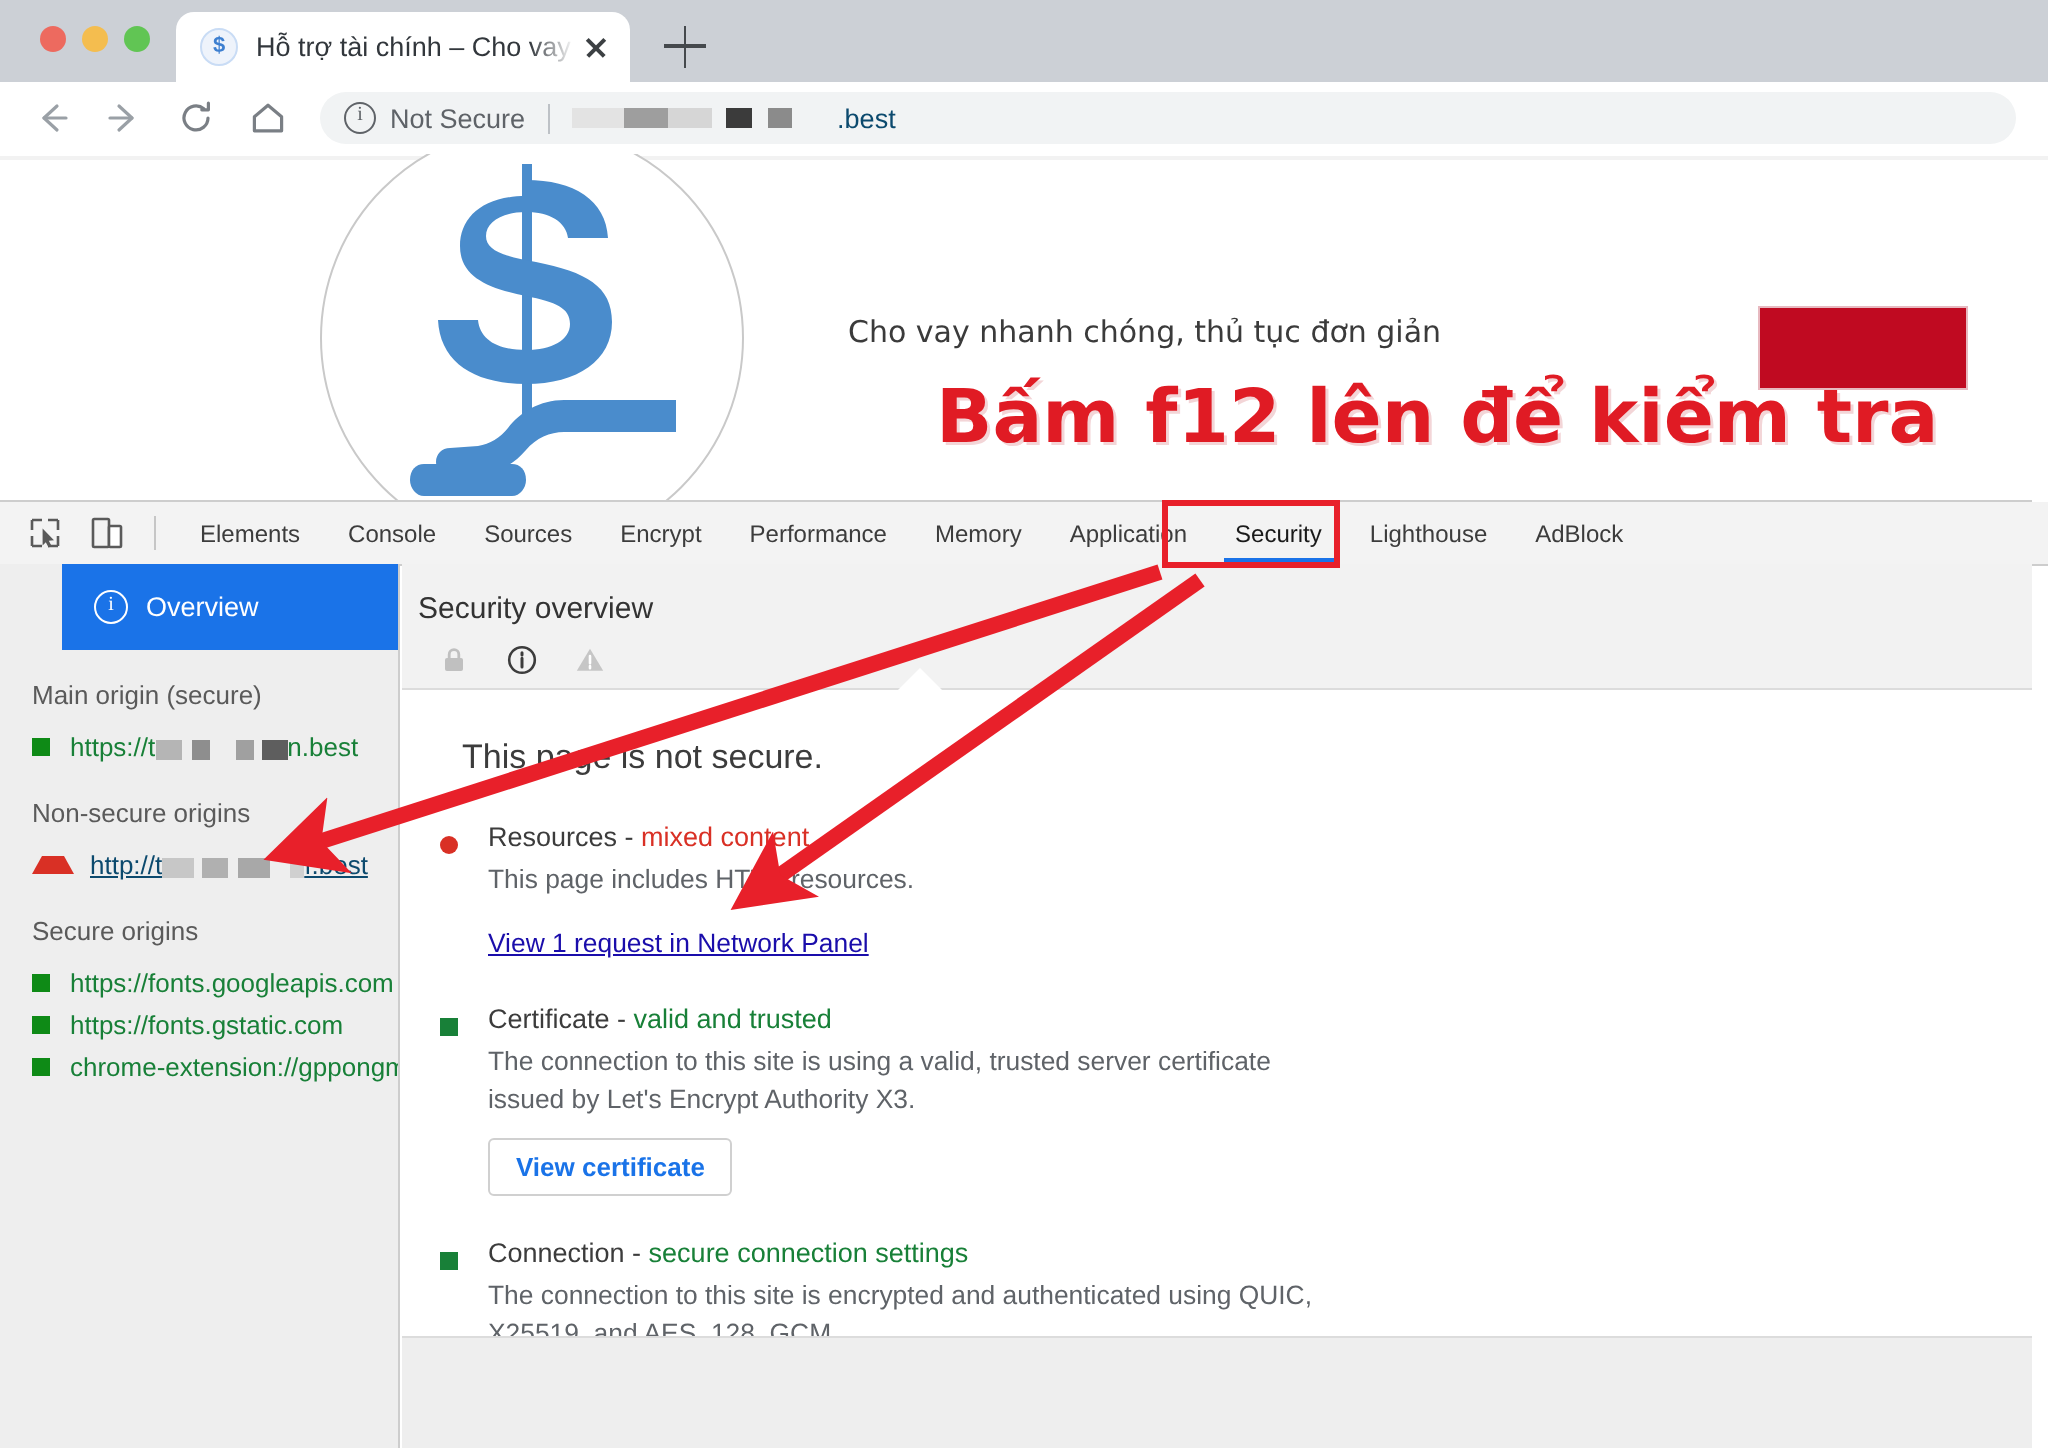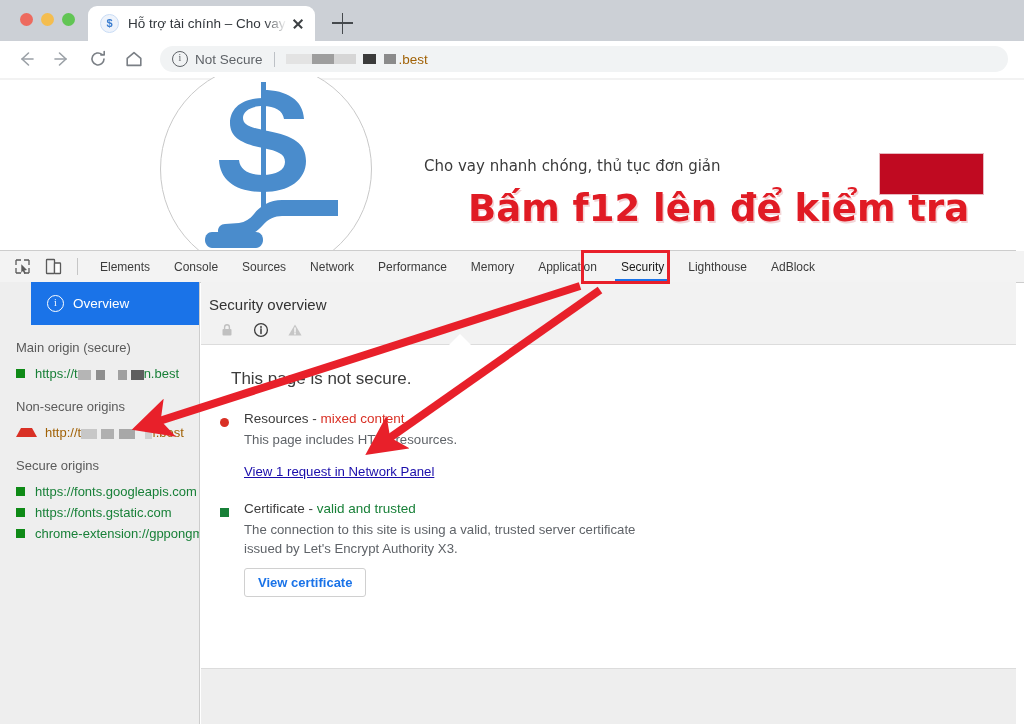--- a/index.html
+++ b/index.html
@@ -114,21 +114,21 @@
     font-family:"Liberation Serif", serif;
   }
   .notsecure{ color:#5f6368; font-size:13.5px; }
   .omni-sep{
     width:1px; height:15px; background:#bdc1c6; margin:0 11px;
   }
   .redact{
     display:flex; align-items:center; gap:0;
   }
   .rb{ height:10px; display:inline-block; }
-  .url-tld{ font-size:13.5px; color:#a16207; margin-left:3px; }
+  .url-tld{ font-size:13.5px; color:#0c4a6e; margin-left:23px; }
 
   
   .viewport{
     position:absolute; left:0; top:77px; width:1024px; height:173px;
     background:#ffffff;
     overflow:hidden;
   }
   .page-topline{
     position:absolute; left:0; top:1px; width:1024px; height:2px;
     background:#f2f2f2;
@@ -240,21 +240,21 @@
   .sq{ width:9px; height:9px; flex:0 0 9px; margin-right:10px; }
   .sq.green{ background:#0e8a16; }
   .tri{
     width:0; height:0; flex:0 0 11px;
     border-left:5.5px solid transparent;
     border-right:5.5px solid transparent;
     border-bottom:9px solid #d93025;
     margin-right:8px;
   }
   .org-green{ color:#188038; }
-  .org-red{ color:#a16207; }
+  .org-red{ color:#0c4a6e;text-decoration:underline; }
   .blurblock{ display:inline-block; height:10px; vertical-align:middle; }
 
   
   .dt-main{
     position:absolute; left:201px; top:31px; right:0; height:386px;
     background:#ffffff;
     overflow:hidden;
   }
   .sec-head{
     height:62px; background:#f2f2f2;
@@ -435,21 +435,21 @@
         <svg width="21" height="21" viewBox="0 0 21 21" fill="none" stroke="#5a5a5a" stroke-width="1.3">
           <rect x="3.5" y="3.5" width="8" height="14" rx="0.6"></rect>
           <rect x="11.5" y="7" width="6" height="10.5" rx="0.6" fill="#ffffff"></rect>
         </svg>
       </div>
       <div class="dt-divider"></div>
       <div id="dt-tabs" style="display:flex;align-items:center;">
           <div class="dt-tab">Elements</div>
           <div class="dt-tab">Console</div>
           <div class="dt-tab">Sources</div>
-          <div class="dt-tab">Network</div>
+          <div class="dt-tab">Encrypt</div>
           <div class="dt-tab">Performance</div>
           <div class="dt-tab">Memory</div>
           <div class="dt-tab">Application</div>
           <div class="dt-tab active">Security</div>
           <div class="dt-tab">Lighthouse</div>
           <div class="dt-tab">AdBlock</div>
         </div>
     </div>
 
     <div class="dt-sidebar">
@@ -518,20 +518,29 @@
                 <div class="b-dot"></div>
               </div>
               <div class="expl-body"><div class="expl-title"><span>Resources - </span><span class="bad">mixed content</span></div><div class="expl-desc">This page includes HTTP resources.</div><a class="expl-link" href="#">View 1 request in Network Panel</a></div>
             </div>
             <div class="expl">
               <div class="bullet">
                 <div class="b-sq"></div>
               </div>
               <div class="expl-body"><div class="expl-title"><span>Certificate - </span><span class="ok">valid and trusted</span></div><div class="expl-desc">The connection to this site is using a valid, trusted server certificate issued by Let's Encrypt Authority X3.</div><div class="cert-btn">View certificate</div></div>
             </div>
+            <div class="expl">
+              <div class="bullet">
+                <div class="b-sq"></div>
+              </div>
+              <div class="expl-body">
+                <div class="expl-title"><span>Connection - </span><span class="ok">secure connection settings</span></div>
+                <div class="expl-desc">The connection to this site is encrypted and authenticated using QUIC, X25519, and AES_128_GCM.</div>
+              </div>
+            </div>
           </div>
       </div>
     </div>
 
     <div class="dt-footer"></div>
   </div>
 
   <div class="sec-highlight"></div>
 
   <svg class="arrows" width="1024" height="724" viewBox="0 0 1024 724">

